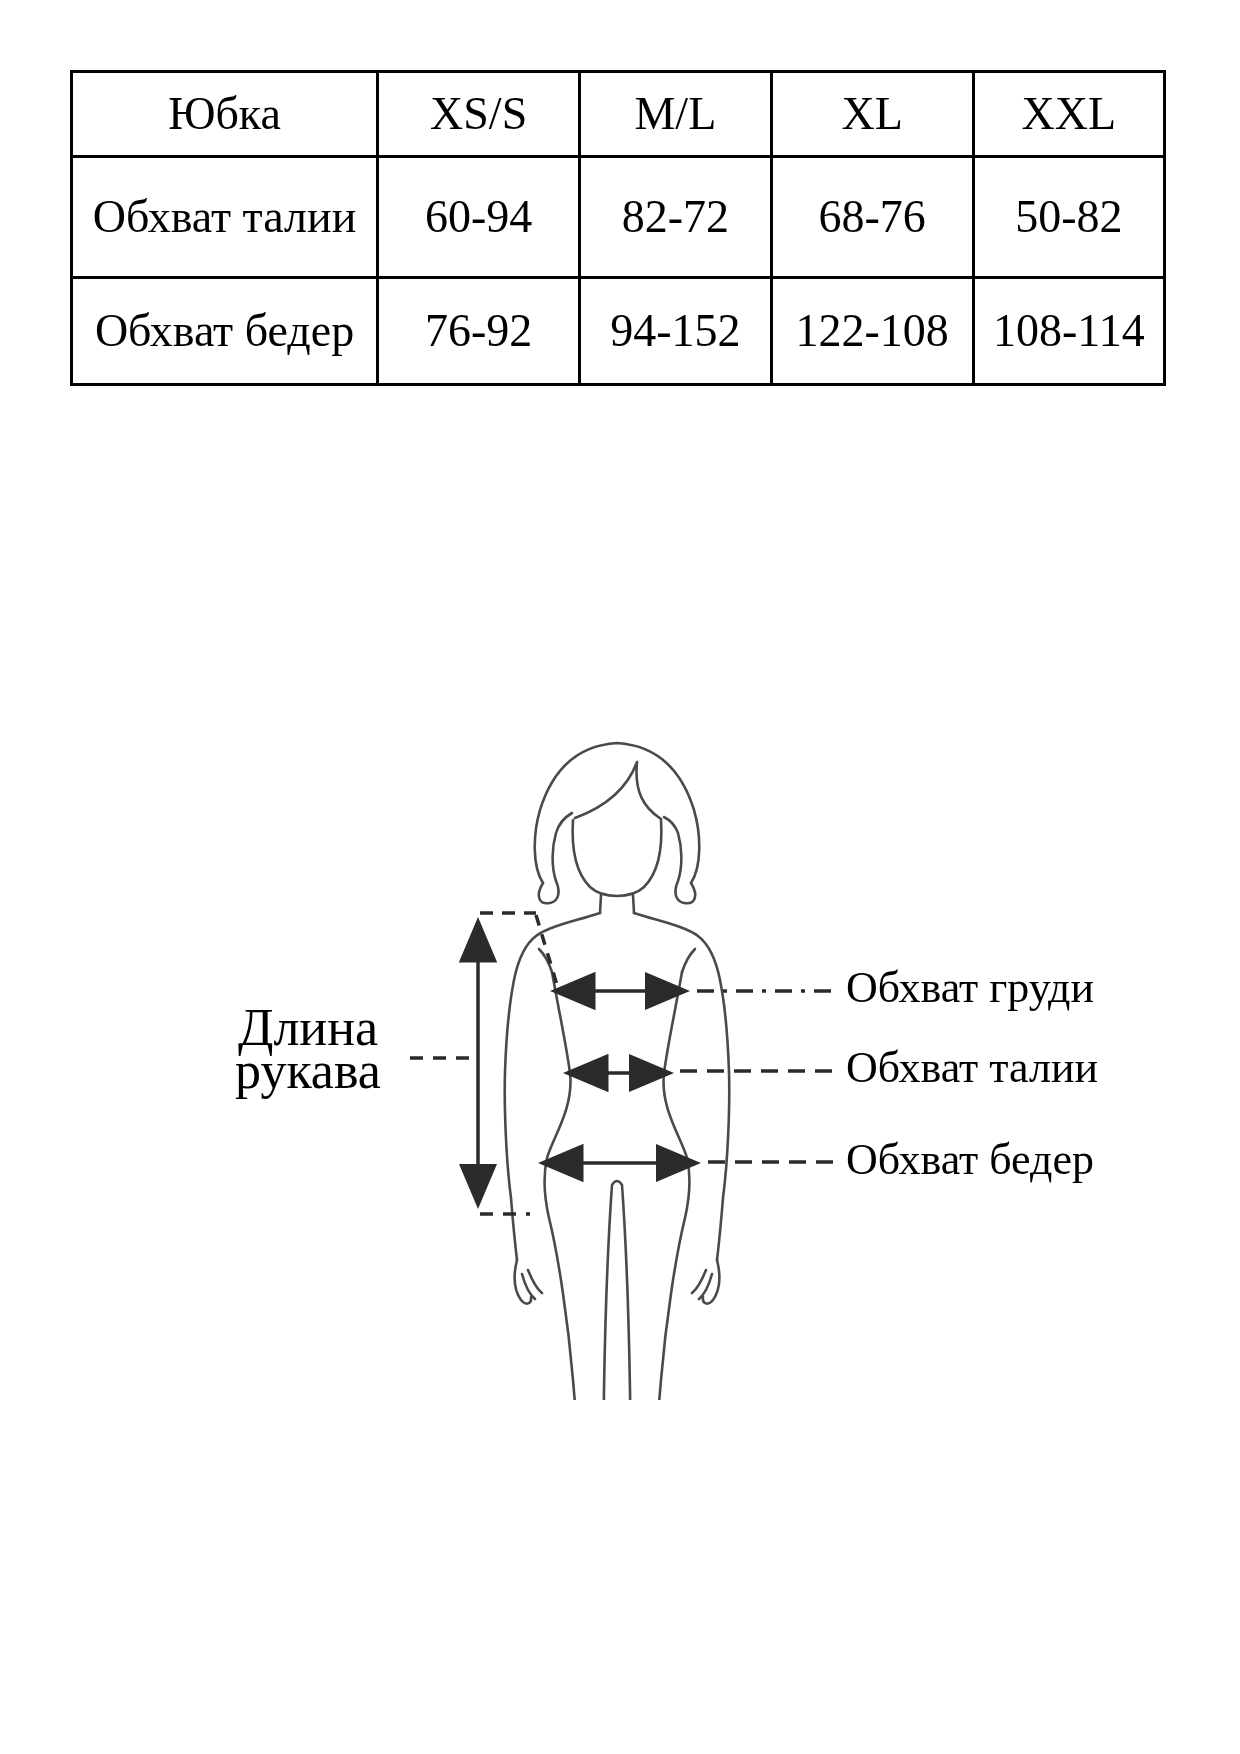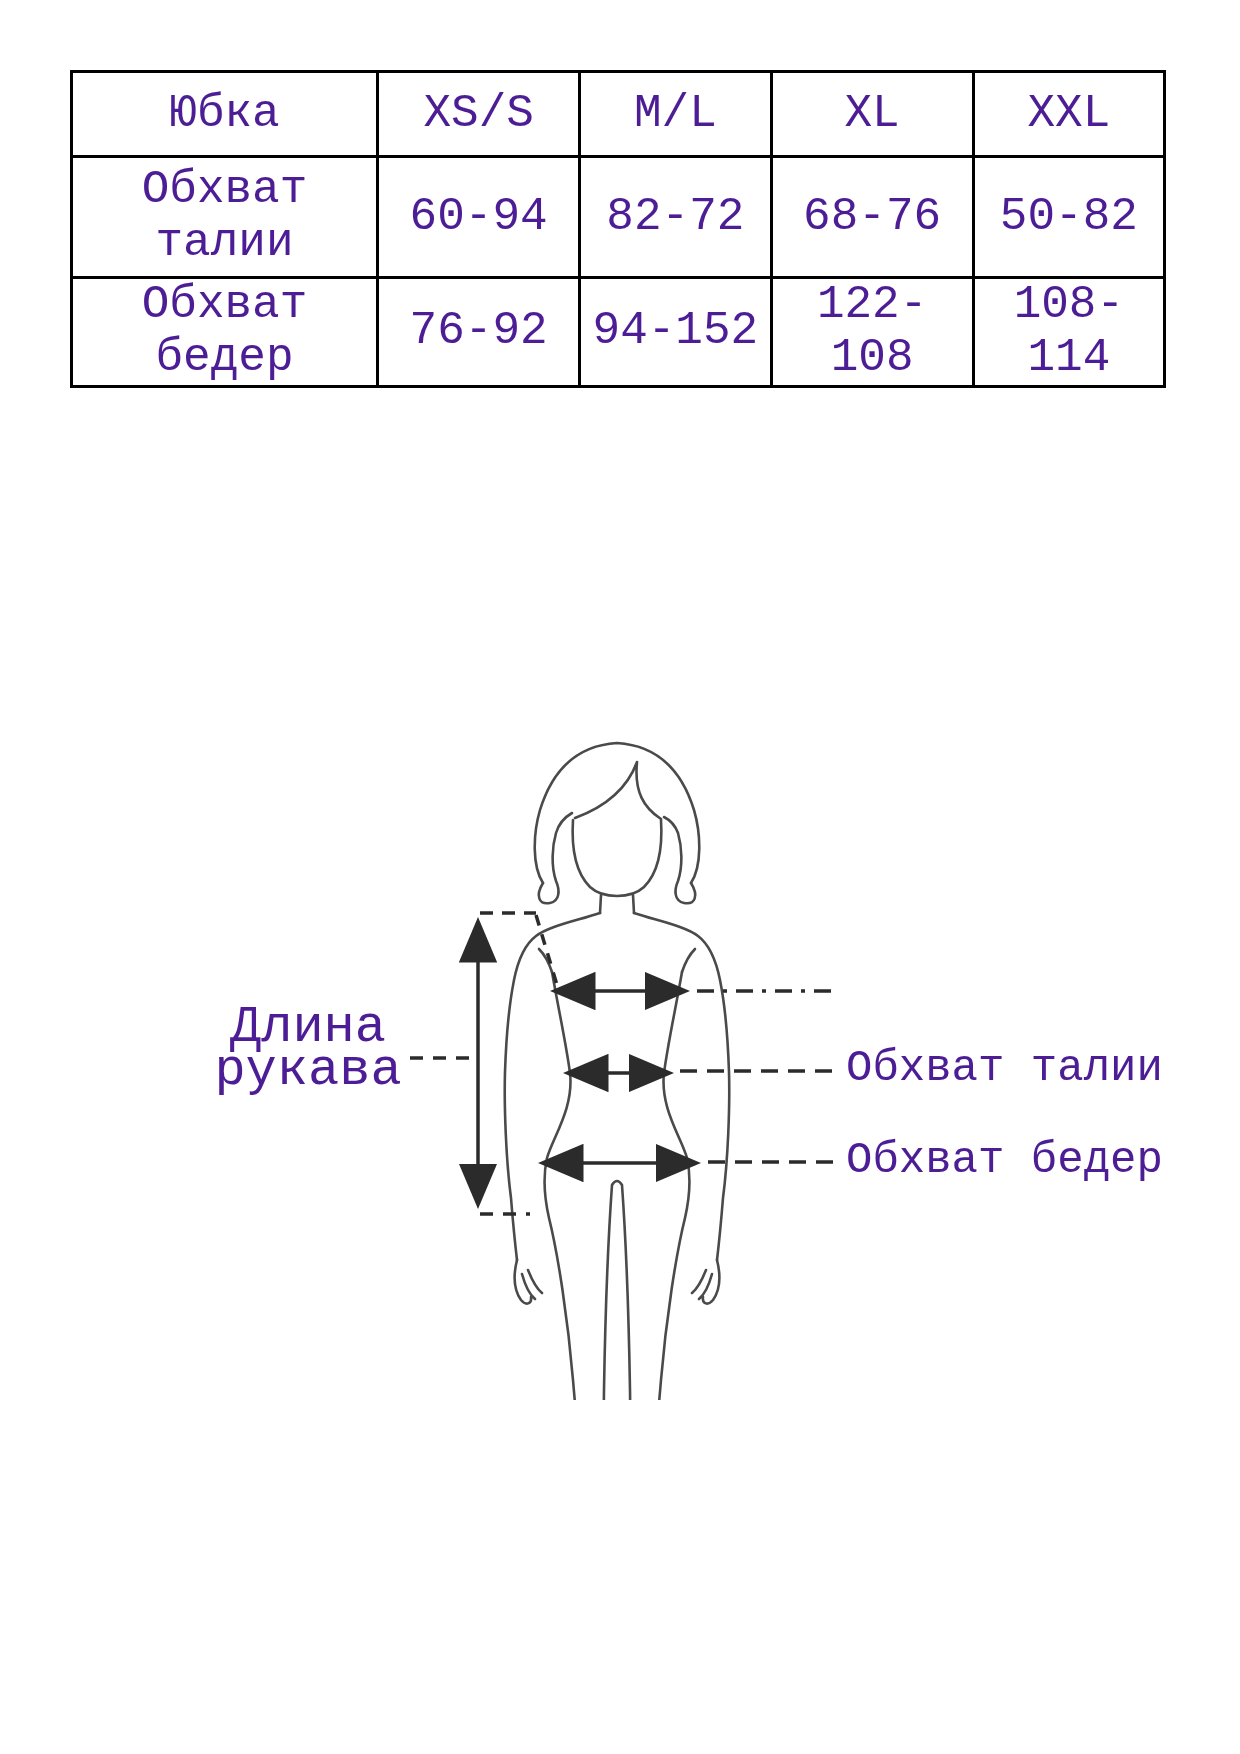--- a/index.html
+++ b/index.html
@@ -2,22 +2,22 @@
 <html><head>
 <meta charset="utf-8">
 <style>
   html,body{margin:0;padding:0;background:#ffffff;}
   .page{
     position:relative;
     width:1240px;
     height:1400px;
     background:#ffffff;
     overflow:hidden;
-    font-family:Liberation Mono, monospace;
-    color:#4c1d95;
+    font-family:Liberation Serif, serif;
+    color:#000000;
   }
   
   .size-table{
     position:absolute;
     left:70px;
     top:70px;
     width:1096px;
     border-collapse:collapse;
     table-layout:fixed;
     font-size:46px;
@@ -176,16 +176,17 @@
 
       <line x1="570" y1="433" x2="667" y2="433" marker-start="url(#ah)" marker-end="url(#ah)"></line>
       <path d="M 680 431 H 838" stroke-dasharray="17 10"></path>
 
       <line x1="545" y1="523" x2="694" y2="523" marker-start="url(#ah)" marker-end="url(#ah)"></line>
       <path d="M 708 522 H 838" stroke-dasharray="17 10"></path>
     </g>
   </svg>
 
   <div class="lbl lbl-sleeve">Длина рукава</div>
+  <div class="lbl lbl-chest">Обхват груди</div>
   <div class="lbl lbl-waist">Обхват талии</div>
   <div class="lbl lbl-hips">Обхват бедер</div>
 
 </div>
 
 </body></html>

